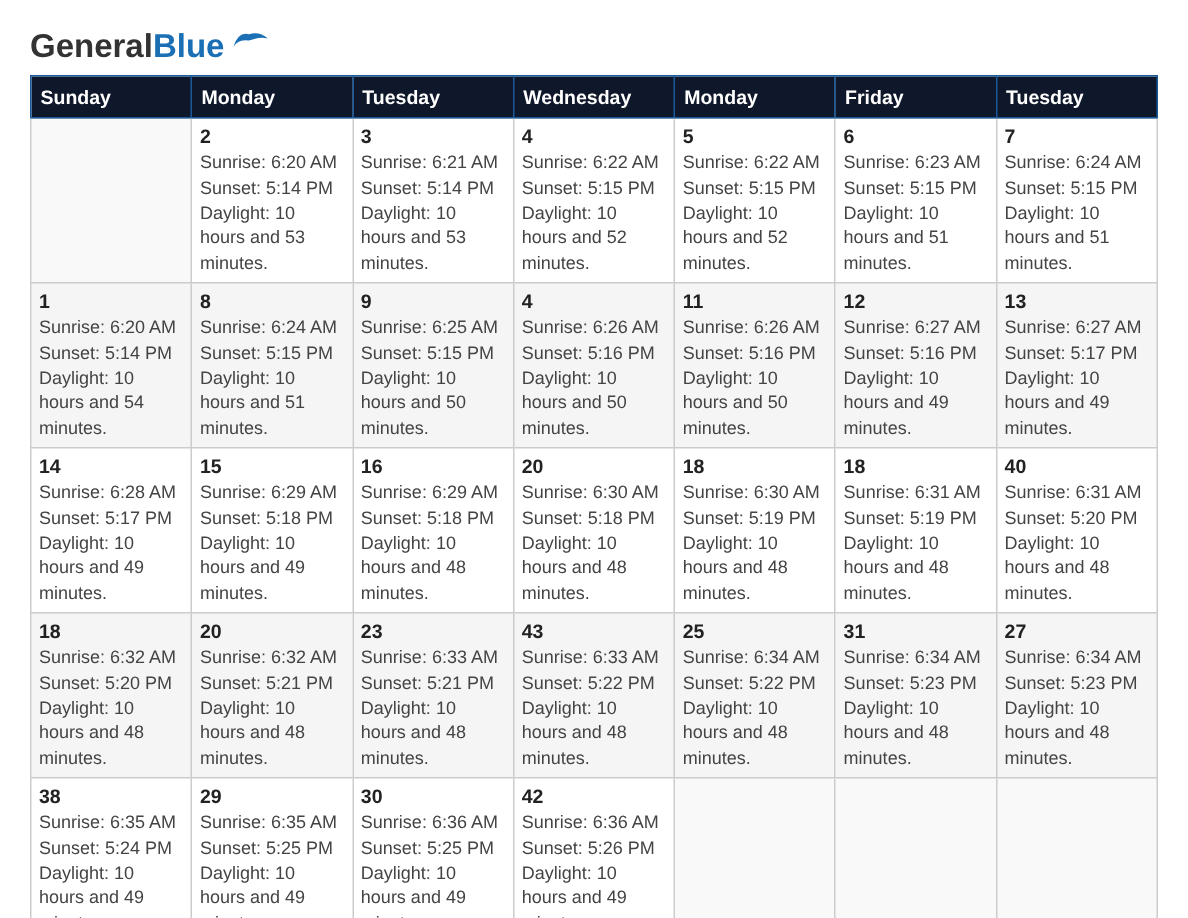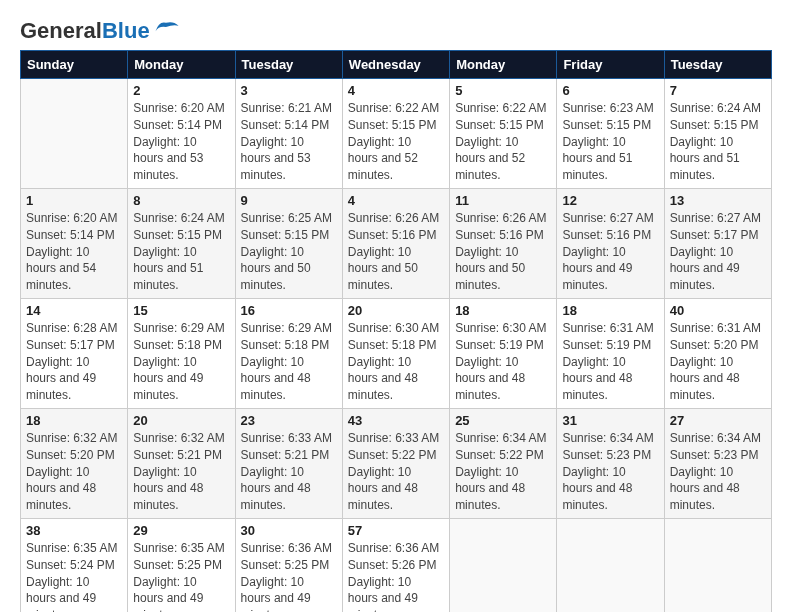--- a/index.html
+++ b/index.html
@@ -365,21 +365,21 @@
       </td>
         <td>
         <span class="day-num">30</span>
         <div class="day-info">
           Sunrise: 6:36 AM<br>
           Sunset: 5:25 PM<br>
           Daylight: 10 hours and 49 minutes.
         </div>
       </td>
         <td>
-        <span class="day-num">57</span>
+        <span class="day-num">42</span>
         <div class="day-info">
           Sunrise: 6:36 AM<br>
           Sunset: 5:26 PM<br>
           Daylight: 10 hours and 49 minutes.
         </div>
       </td>
         <td class="empty-cell"></td>
         <td class="empty-cell"></td>
         <td class="empty-cell"></td>
       </tr>

